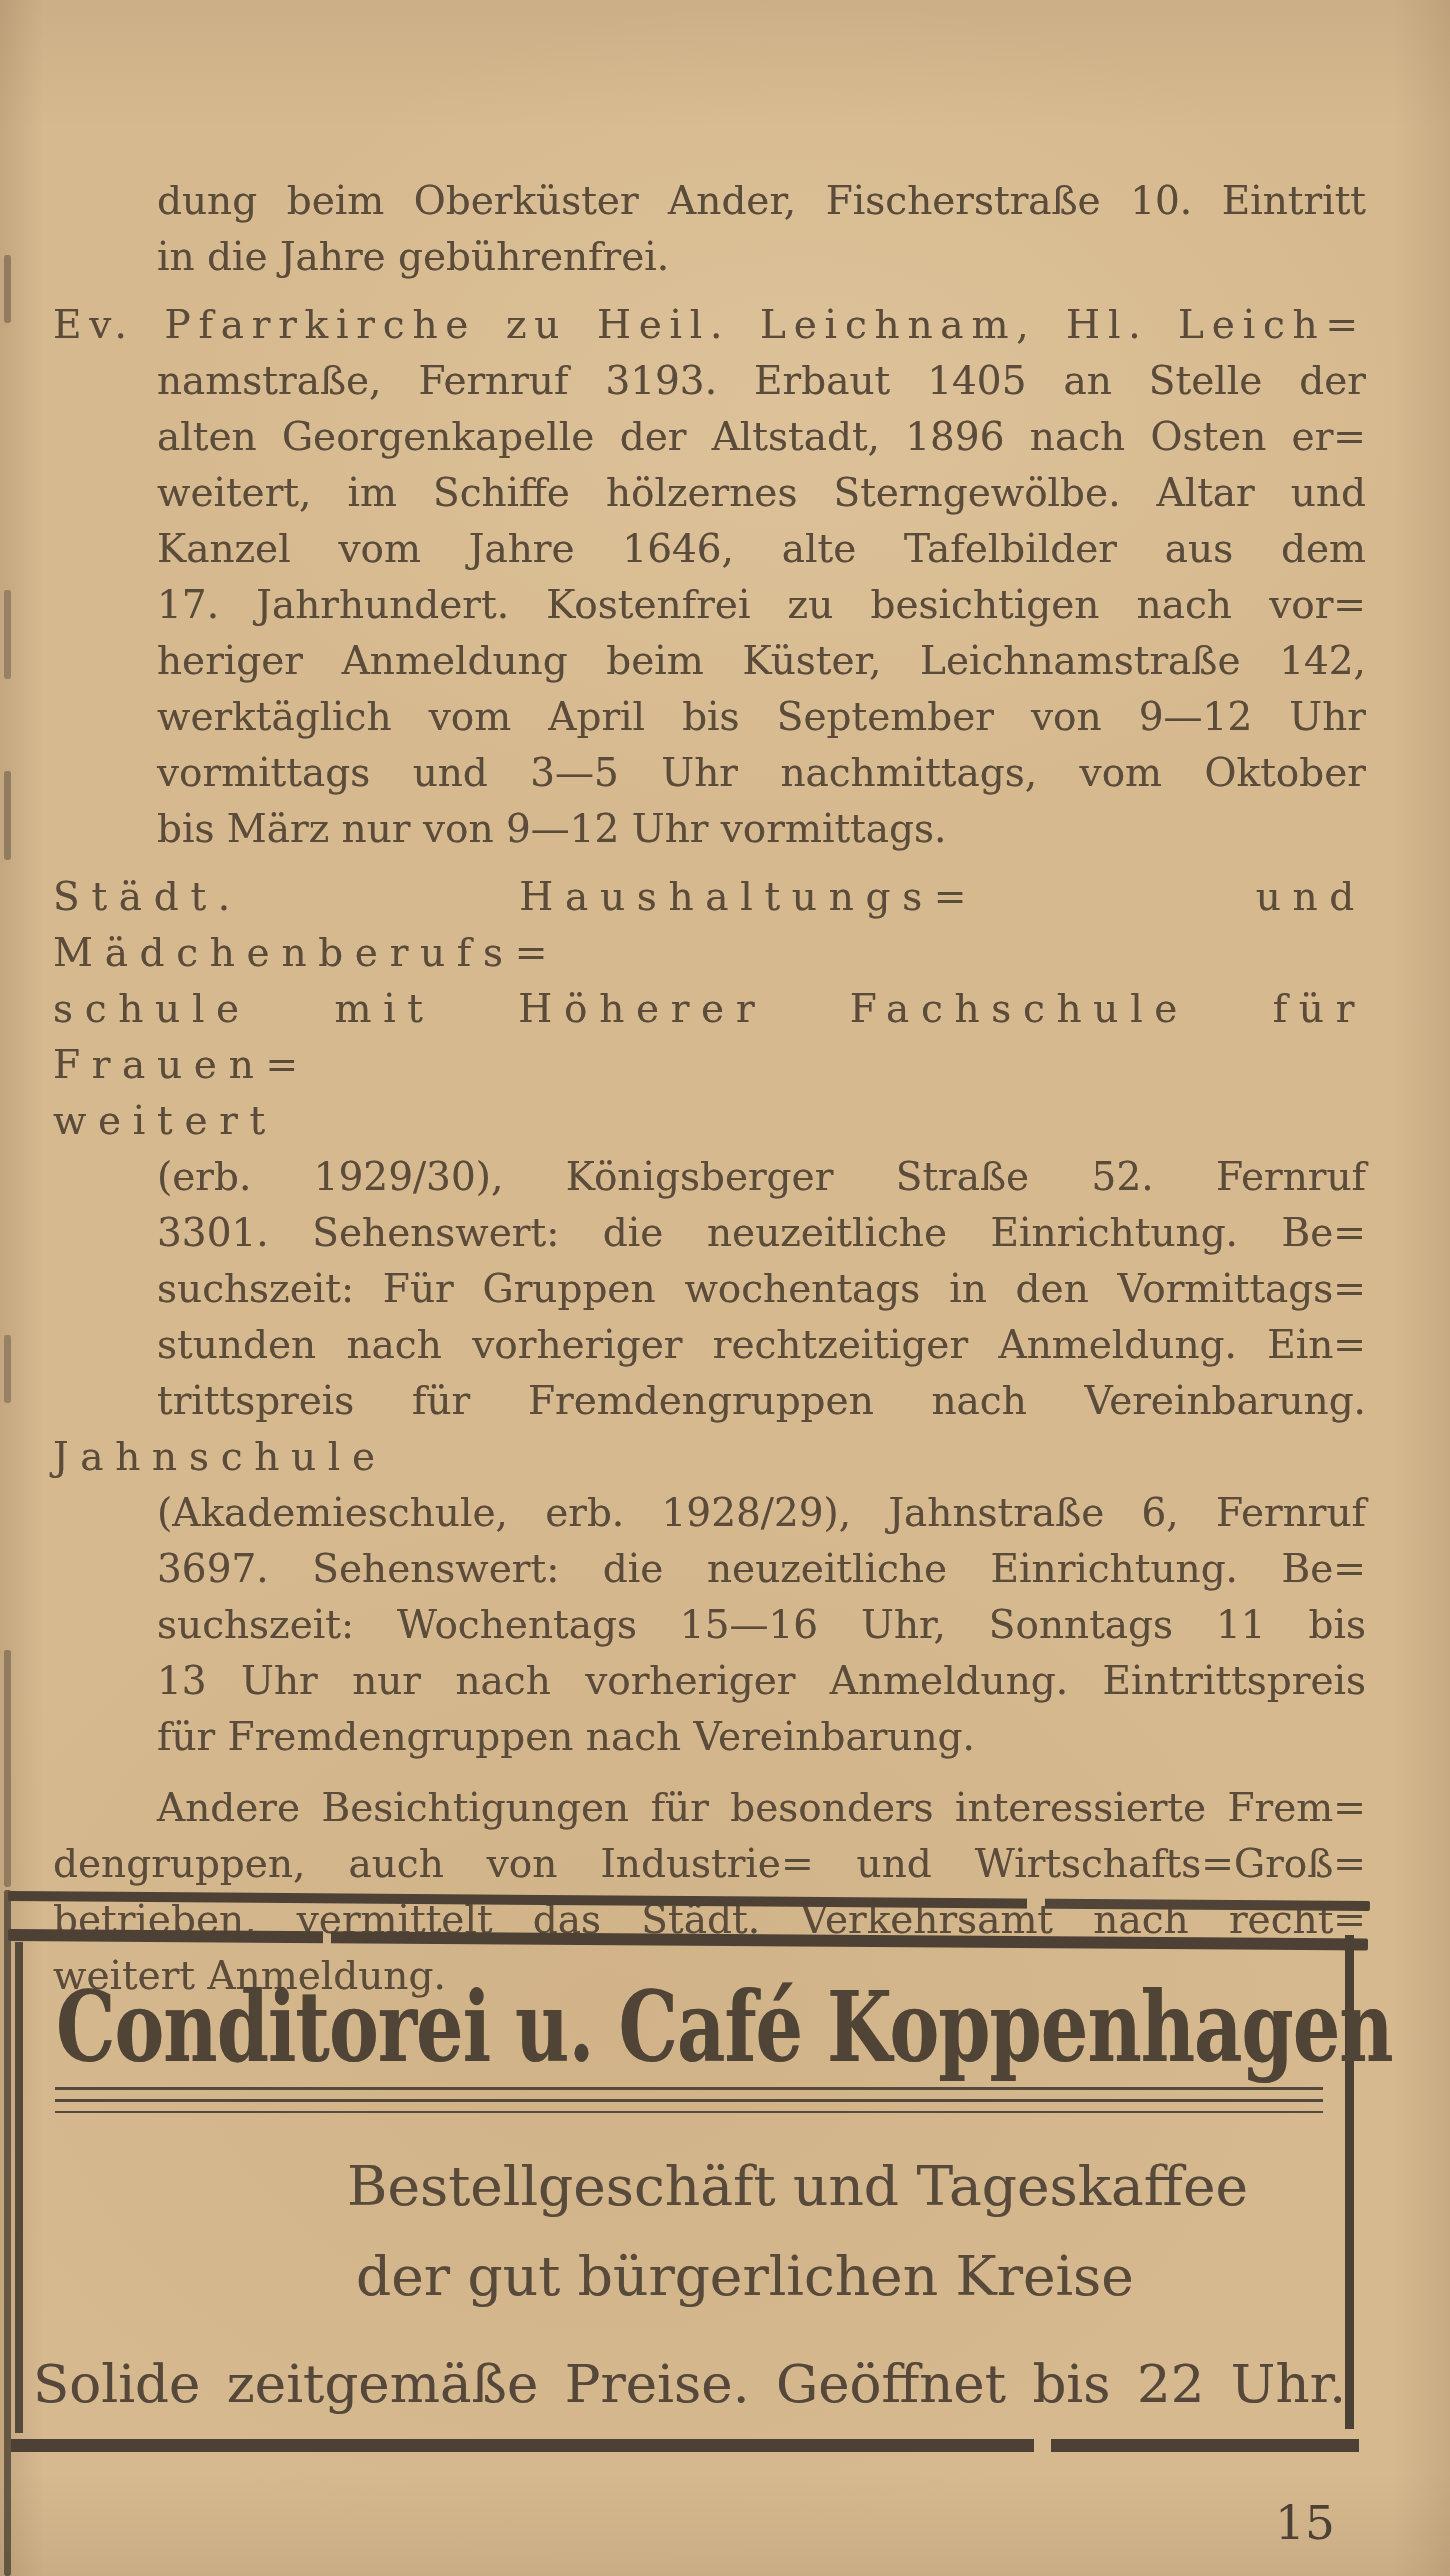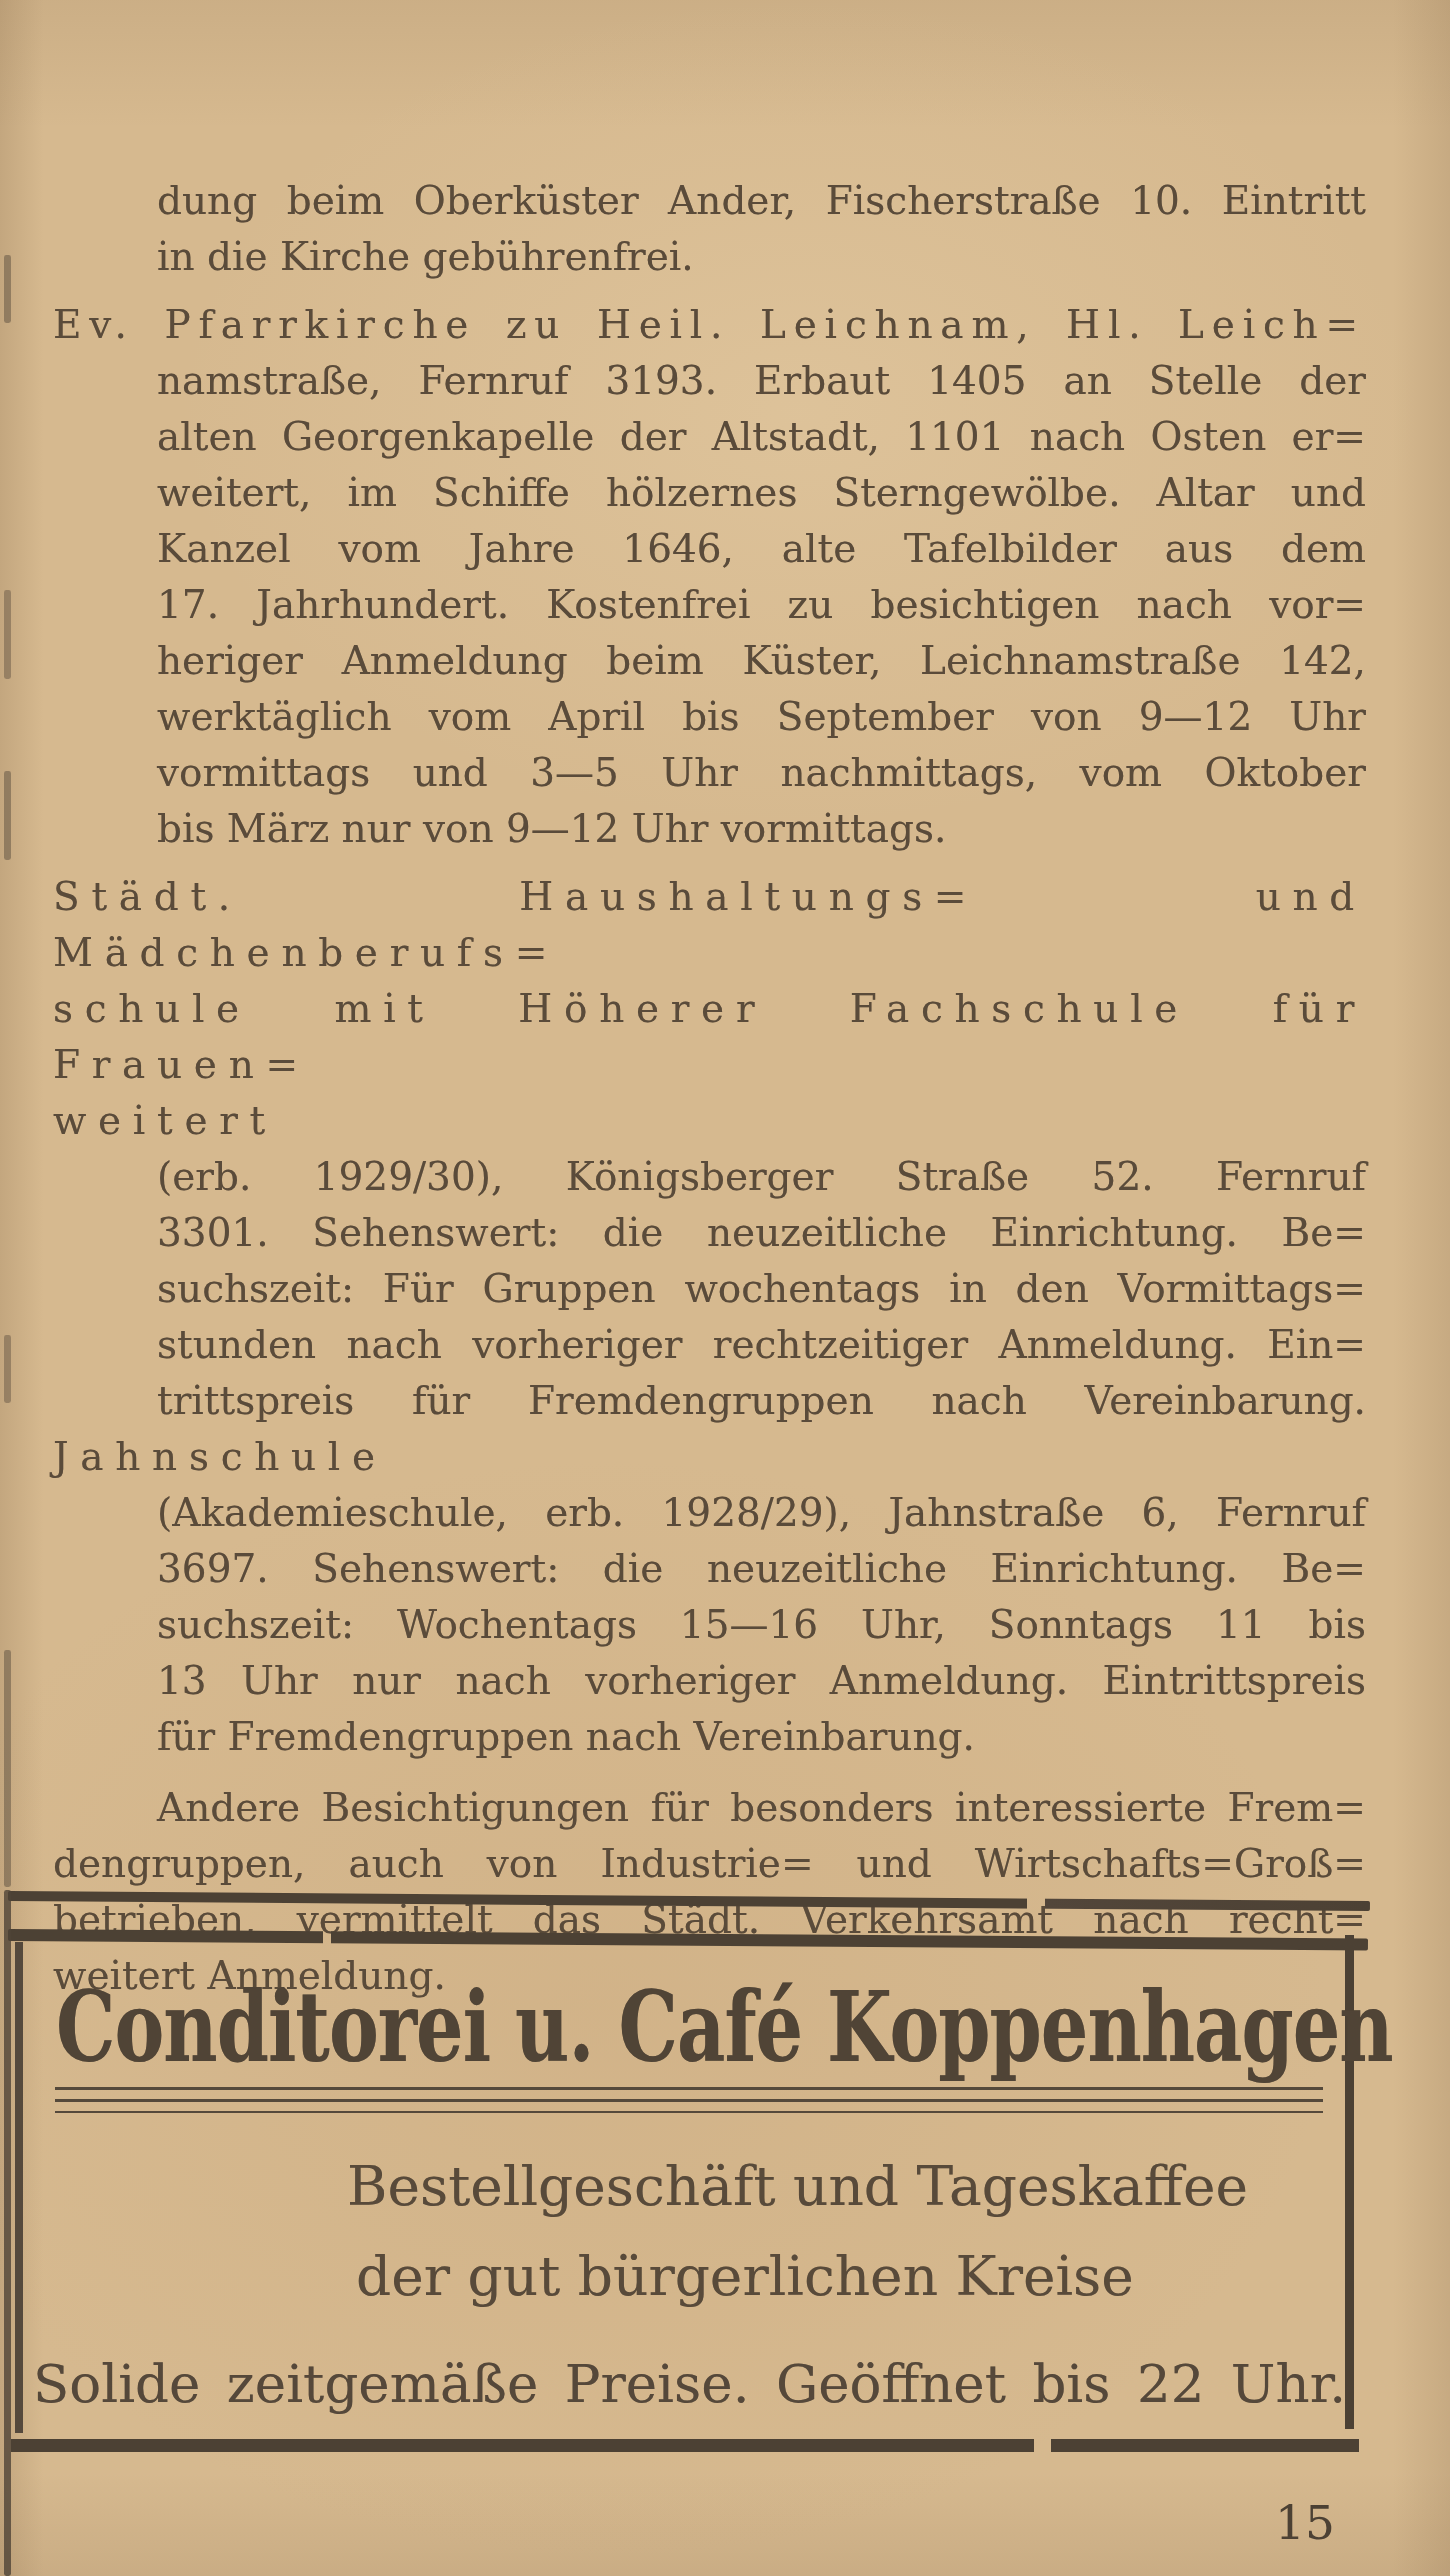--- a/index.html
+++ b/index.html
@@ -70,24 +70,24 @@
   
   .edge-mark{position:absolute;left:3.6px;width:7.7px;background:#4f4437;border-radius:2.4px;}
 </style>
 </head>
 <body>
 
 <div class="page">
 
   <div class="text-block">
     <div class="ln ind j">dung beim Oberküster Ander, Fischerstraße 10. Eintritt</div>
-    <div class="ln ind">in die Kirche gebührenfrei.</div>
+    <div class="ln ind">in die Jahre gebührenfrei.</div>
     <div class="ln sp2 j gap">Ev. Pfarrkirche zu Heil. Leichnam, Hl. Leich=</div>
     <div class="ln ind j">namstraße, Fernruf 3193. Erbaut 1405 an Stelle der</div>
-    <div class="ln ind j">alten Georgenkapelle der Altstadt, 1101 nach Osten er=</div>
+    <div class="ln ind j">alten Georgenkapelle der Altstadt, 1896 nach Osten er=</div>
     <div class="ln ind j">weitert, im Schiffe hölzernes Sterngewölbe. Altar und</div>
     <div class="ln ind j">Kanzel vom Jahre 1646, alte Tafelbilder aus dem</div>
     <div class="ln ind j">17. Jahrhundert. Kostenfrei zu besichtigen nach vor=</div>
     <div class="ln ind j">heriger Anmeldung beim Küster, Leichnamstraße 142,</div>
     <div class="ln ind j">werktäglich vom April bis September von 9—12 Uhr</div>
     <div class="ln ind j">vormittags und 3—5 Uhr nachmittags, vom Oktober</div>
     <div class="ln ind">bis März nur von 9—12 Uhr vormittags.</div>
     <div class="ln sp j gap">Städt. Haushaltungs= und Mädchenberufs=</div>
     <div class="ln sp j">schule mit Höherer Fachschule für Frauen=</div>
     <div class="ln sp">weitert</div>

